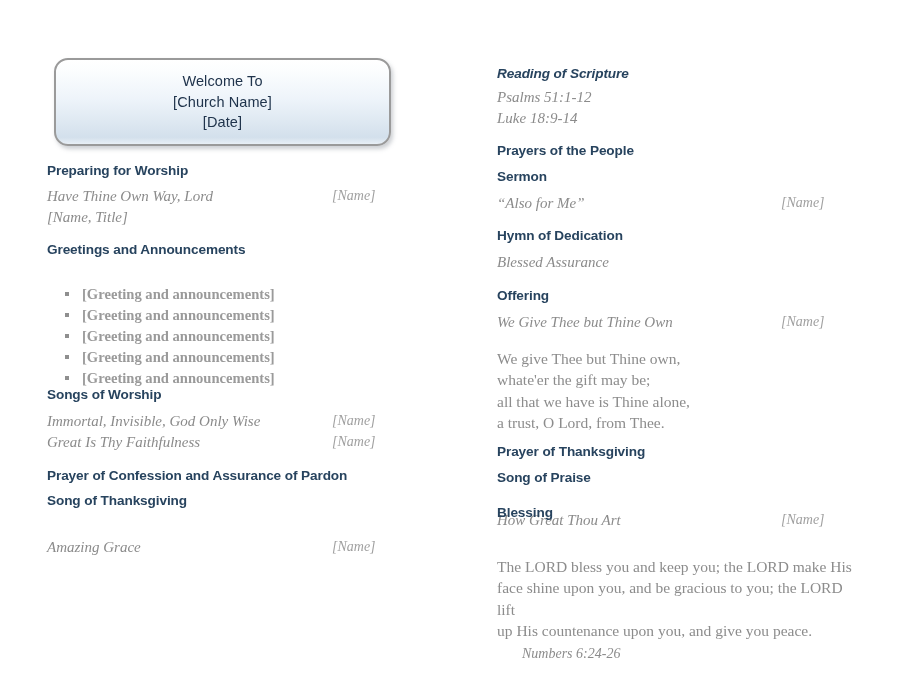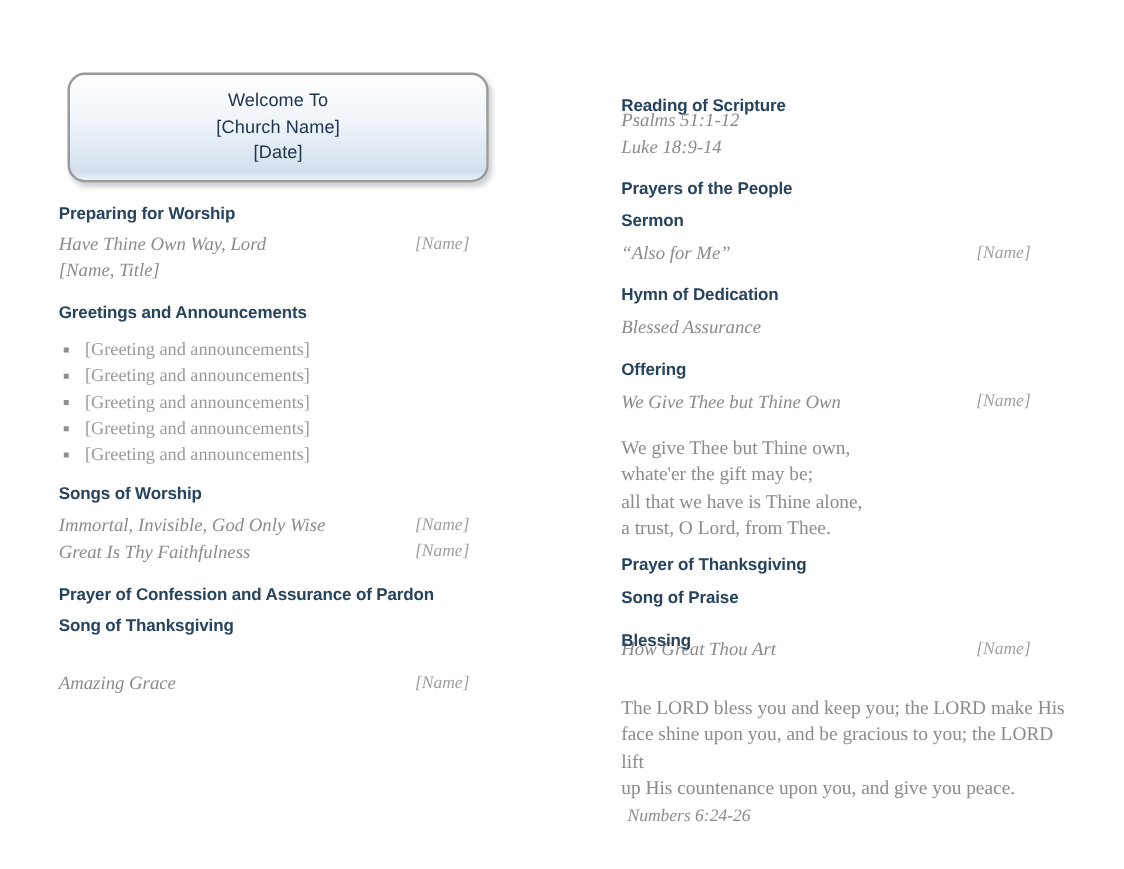--- a/index.html
+++ b/index.html
@@ -99,27 +99,29 @@
     font-style: normal;
     font-size: 15.5px;
     color: #8c8c8c;
     line-height: 1.38;
   }
   .prose .cite {
     font-style: italic;
     font-size: 14px;
     padding-left: 5px;
     display: inline-block;
+    margin-left: 20px;
   }
 
   
   ul.bullets {
     list-style: none;
-    margin: 2px;
+    margin: 16px;
     padding: 0;
+    font-weight: bold;
   }
   ul.bullets li {
     position: relative;
     padding-left: 19px;
     font-family: "Liberation Serif", serif;
     font-style: normal;
     font-size: 14.6px;
     color: #9a9a9a;
     line-height: 21px;
     white-space: nowrap;
@@ -225,21 +227,21 @@
       <div class="entry">
         <span>Amazing Grace</span>
         <span class="name">[Name]</span>
       </div>
     </div>
 
   </div>
 
   <div class="col col-right">
 
-    <div class="blk" style="top:77px;">
+    <div class="blk" style="top:66px;font-style:italic;">
       <div class="heading">Reading of Scripture</div>
     </div>
 
     <div class="blk" style="top:89px;">
       <div class="entry">Psalms 51:1-12</div>
     </div>
 
     <div class="blk" style="top:110px;">
       <div class="entry">Luke 18:9-14</div>
     </div>

